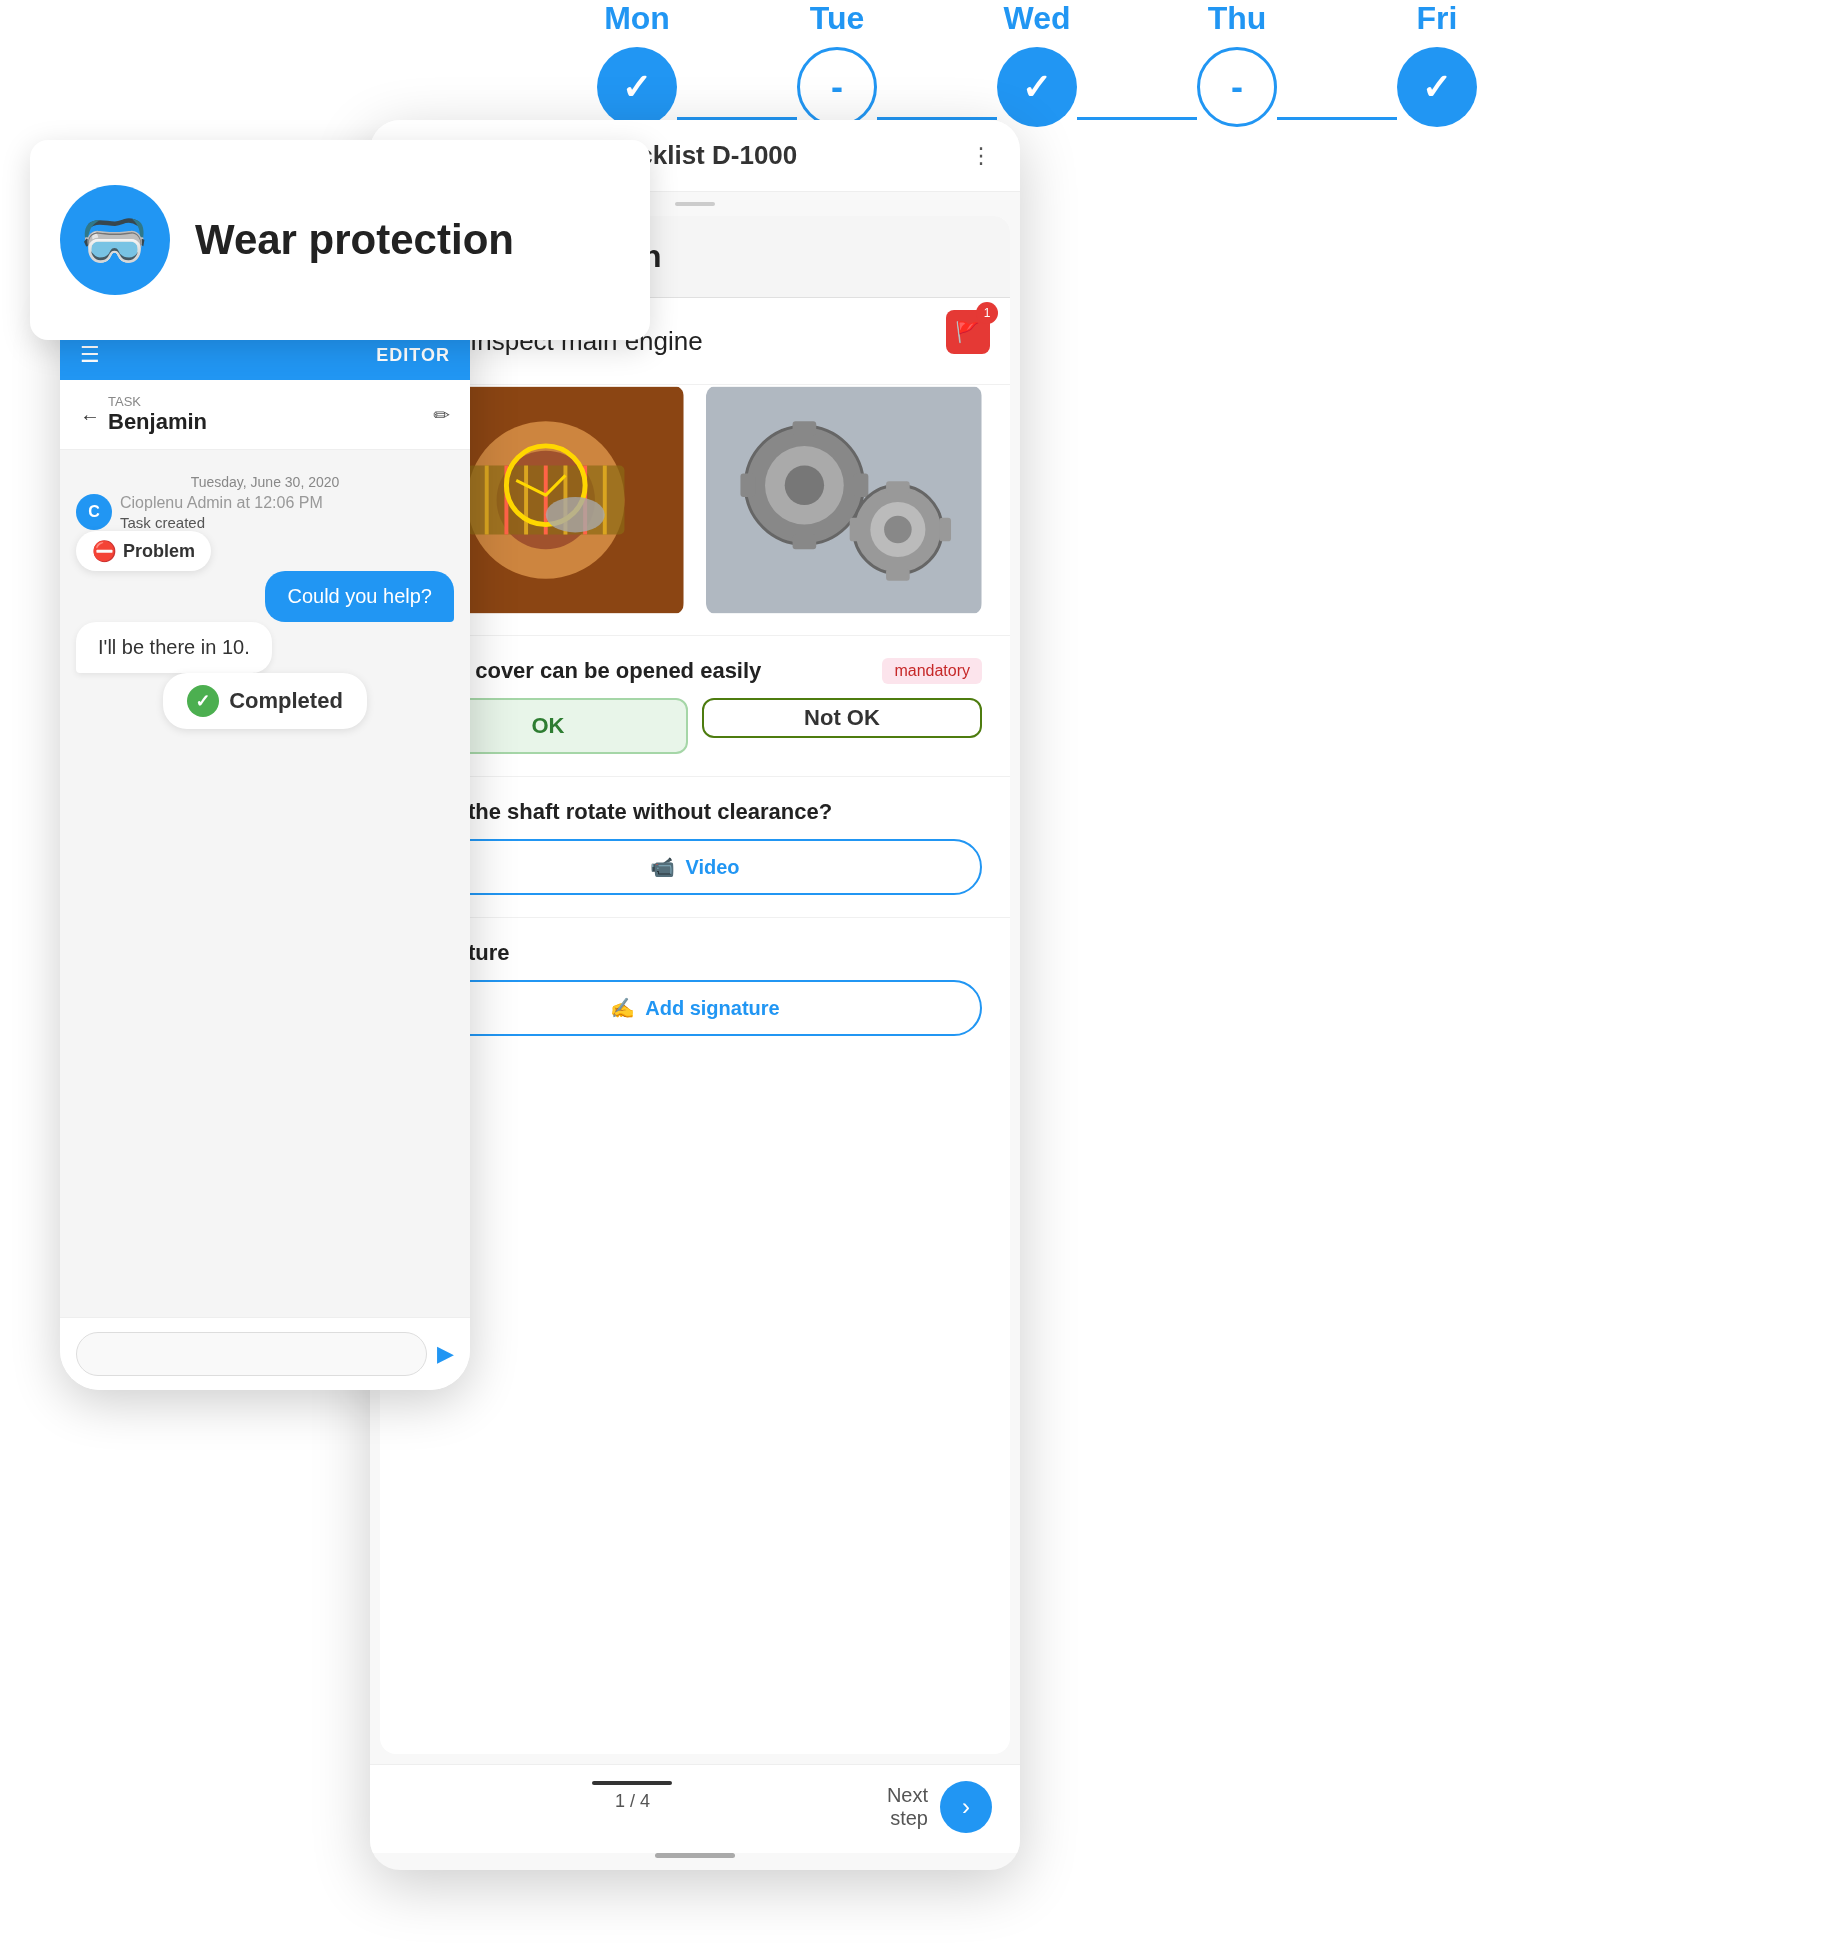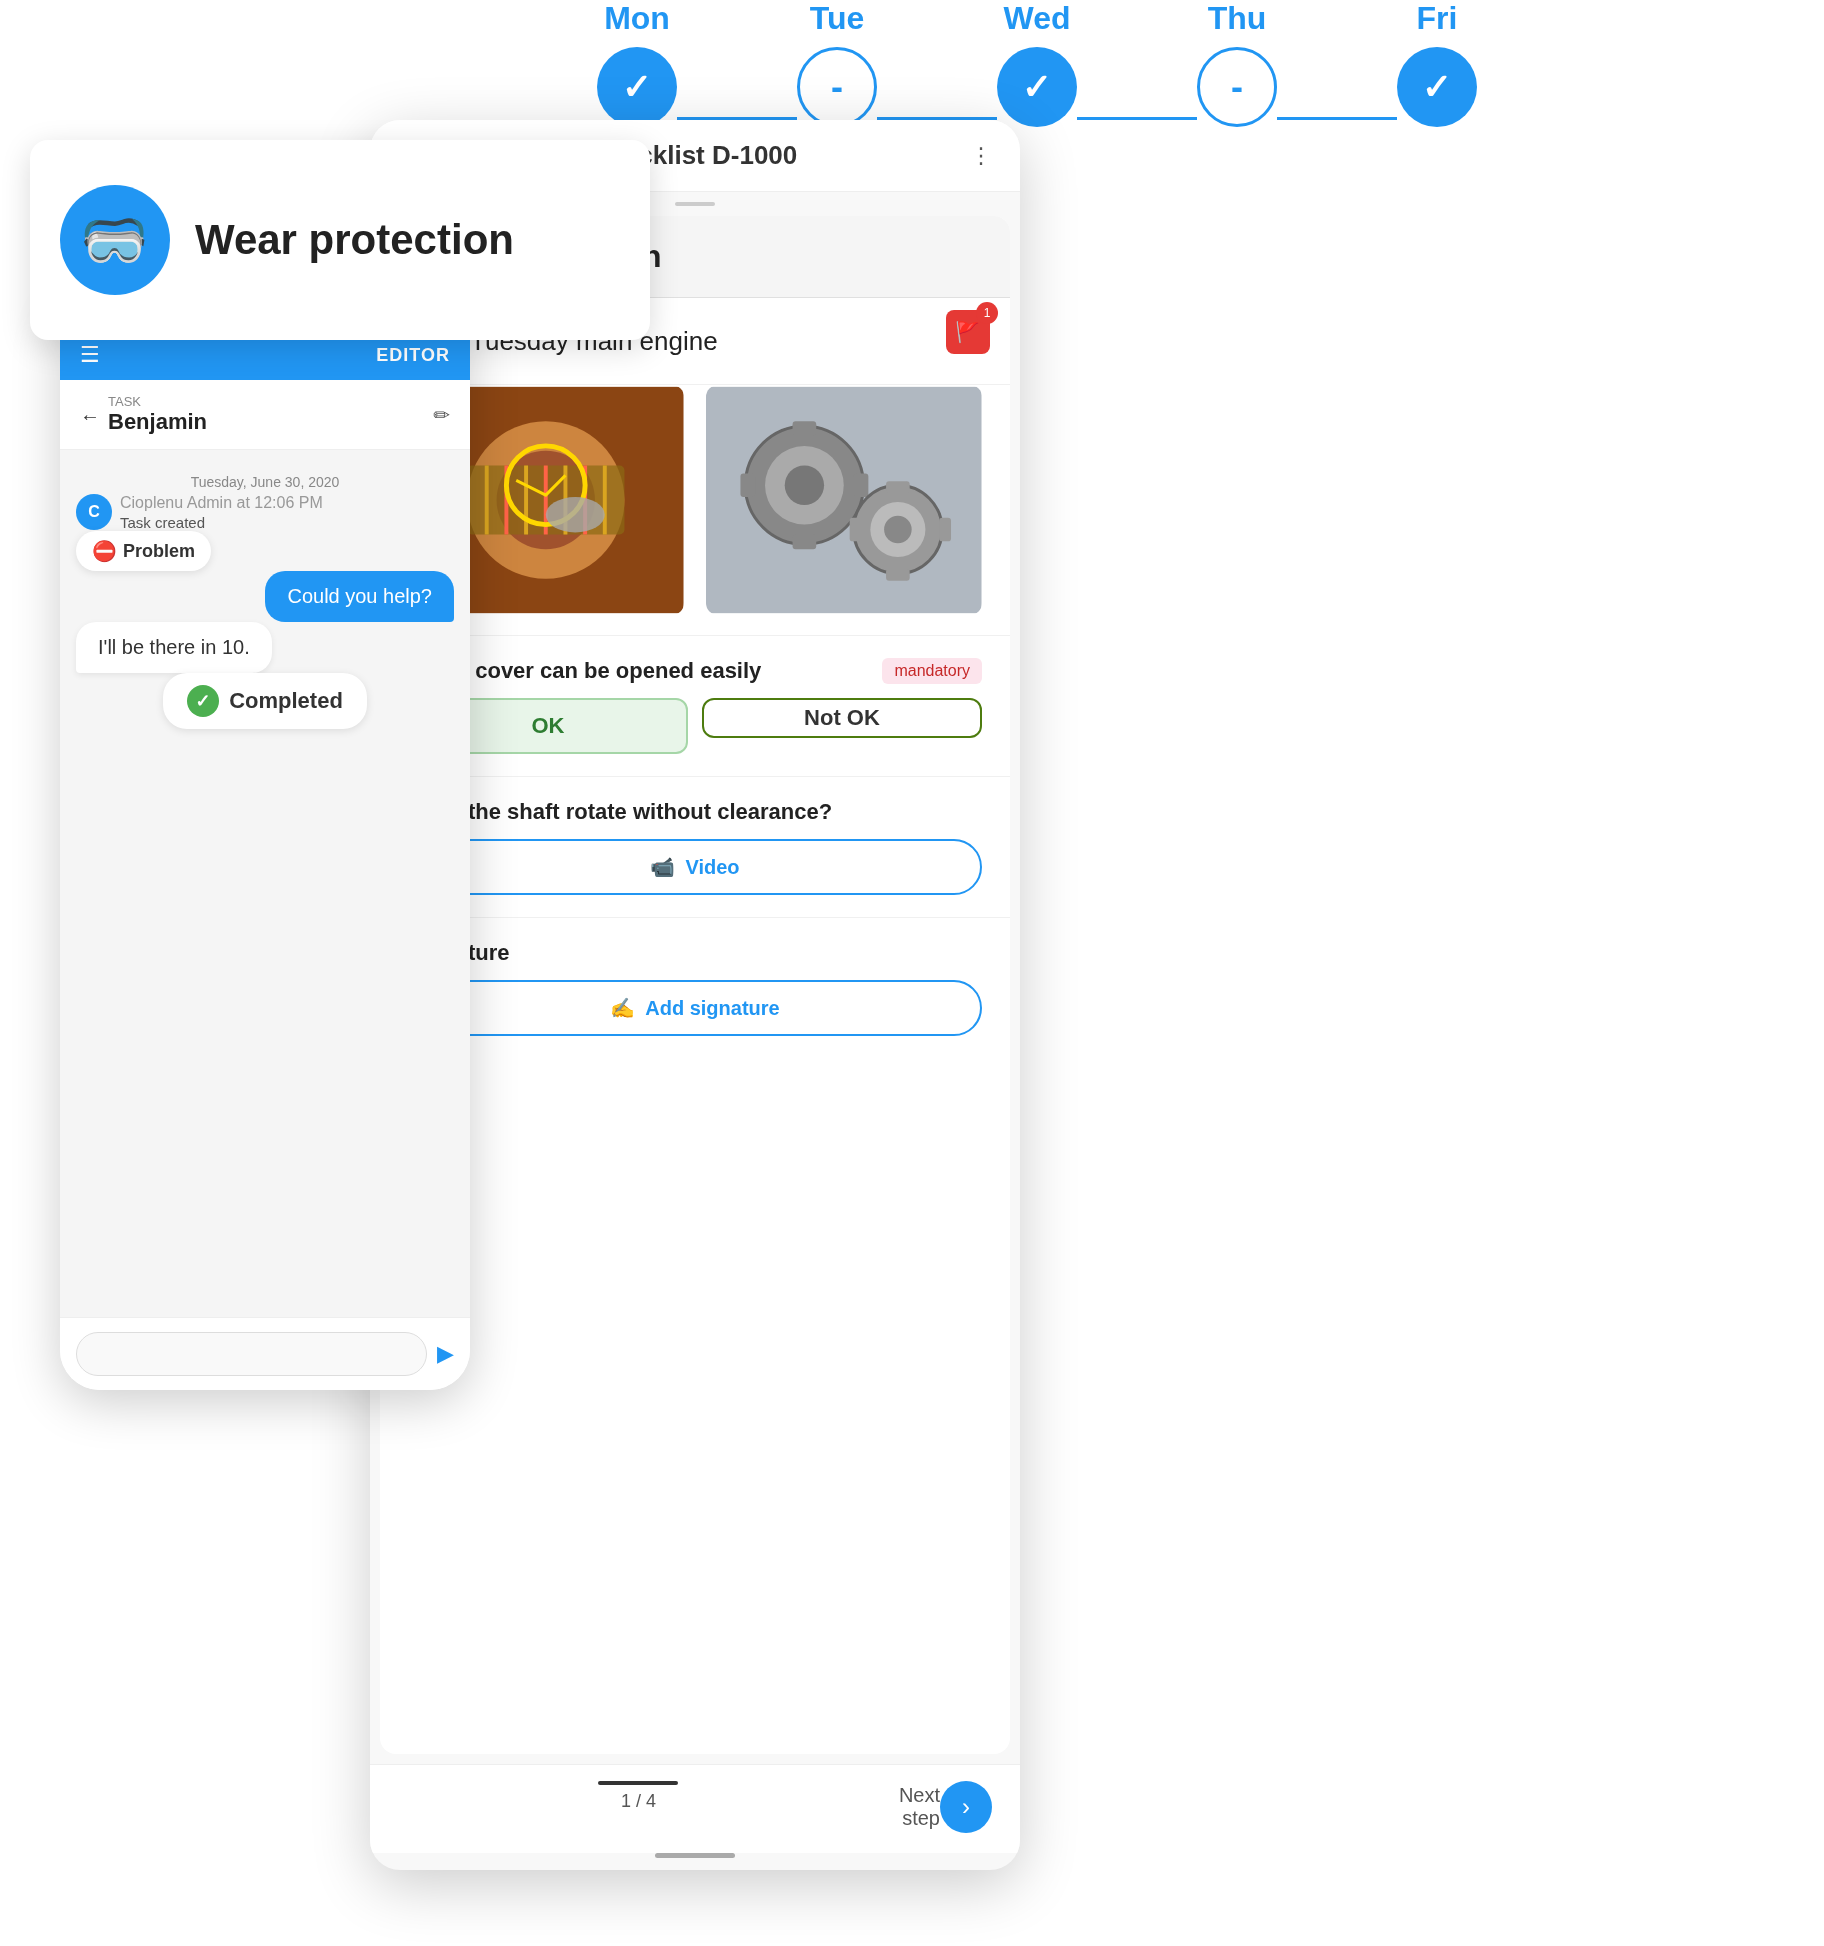--- a/index.html
+++ b/index.html
@@ -642,20 +642,21 @@
 
     .progress-text {
       text-align: center;
       font-size: 18px;
       color: #555;
     }
 
     .next-step-group {
       display: flex;
       align-items: center;
+      gap: 12px;
     }
 
     .next-step-label {
       font-size: 20px;
       color: #555;
       text-align: right;
     }
 
     .next-step-btn {
       width: 52px;
@@ -787,21 +788,21 @@
   <div class="tablet-scroll-indicator"></div>
 
   <div class="tablet-content">
 
     <div class="work-instruction-header">
       <span class="work-instruction-title">Work instruction</span>
     </div>
 
     <div class="task-row">
       <div class="task-number-badge">1</div>
-      <span class="task-name-text">Tuesday main engine</span>
+      <span class="task-name-text">Inspect main engine</span>
       <div class="task-flag">
         <div class="flag-icon">
           🚩
           <span class="flag-badge">1</span>
         </div>
       </div>
     </div>
 
     <div class="images-row">
       <div class="engine-image">

